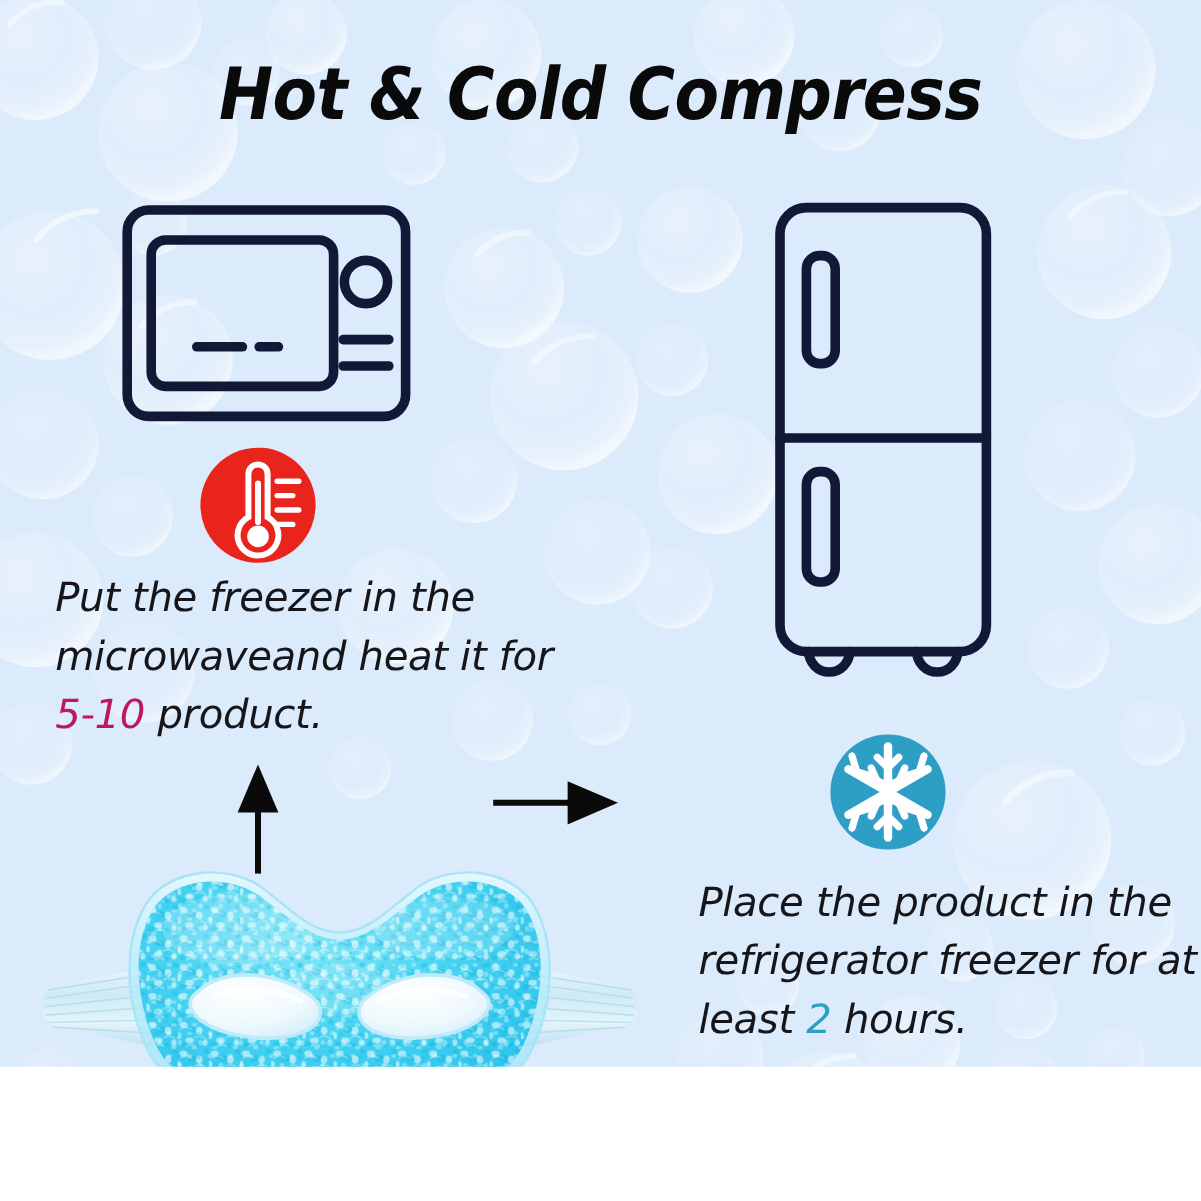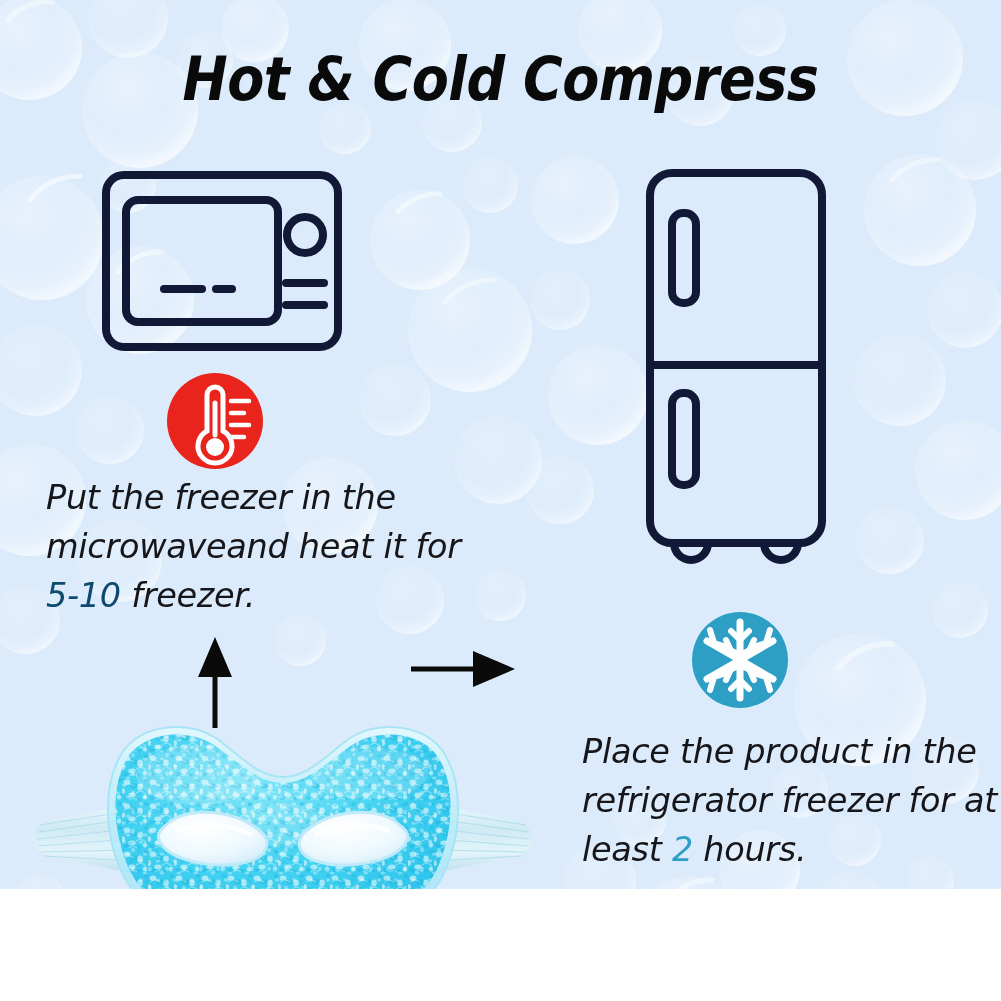--- a/index.html
+++ b/index.html
@@ -60,21 +60,21 @@
     position: absolute;
     font-family: "DejaVu Sans", sans-serif;
     font-size: 33.5px;
     line-height: 49px;
     color: #16161a;
     letter-spacing: -0.3px;
   }
   #instr-left  { left: 46px;  top: 473px; width: 420px; }
   #instr-right { left: 540px; top: 727px; width: 440px; margin-left: 42px; }
 
-  .hot-num  { color: #0c4a6e; text-align: right; }
+  .hot-num  { color: #be185d; text-align: right; }
   .cold-num { color: #2e9fc4; }
 </style>
 </head>
 <body>
 
 <div id="canvas">
 
   <svg id="bubbles" width="1001" height="1001" viewBox="0 0 1001 1001">
     <defs>
       <radialGradient id="bub" cx="38%" cy="32%" r="68%">
@@ -403,20 +403,20 @@
                C 330 166, 374 156, 386 140
                C 392 132, 390 127, 384 122 Z" fill="url(#eyeG)" stroke="#bfeafa" stroke-width="3"></path>
       <path d="M158 126 q 40 -14 76 4" stroke="#ffffff" stroke-width="4" fill="none" opacity="0.9"></path>
       <path d="M372 126 q -40 -14 -76 4" stroke="#ffffff" stroke-width="4" fill="none" opacity="0.9"></path>
     </g>
 
     <path d="M256 196 q 9 14 18 0" stroke="#bfeafa" stroke-width="3" fill="none"></path>
   </svg>
 
   <div class="instr" id="instr-left">
-    <span>Put the freezer in the microwaveand heat it for </span><span class="hot-num">5-10</span><span> freezer.</span>
+    <span>Put the freezer in the microwaveand heat it for </span><span class="hot-num">5-10</span><span> product.</span>
   </div>
 
   <div class="instr" id="instr-right">
     <span>Place the product in the refrigerator freezer for at least </span><span class="cold-num">2</span><span> hours.</span>
   </div>
 
 </div>
 
 </body></html>

